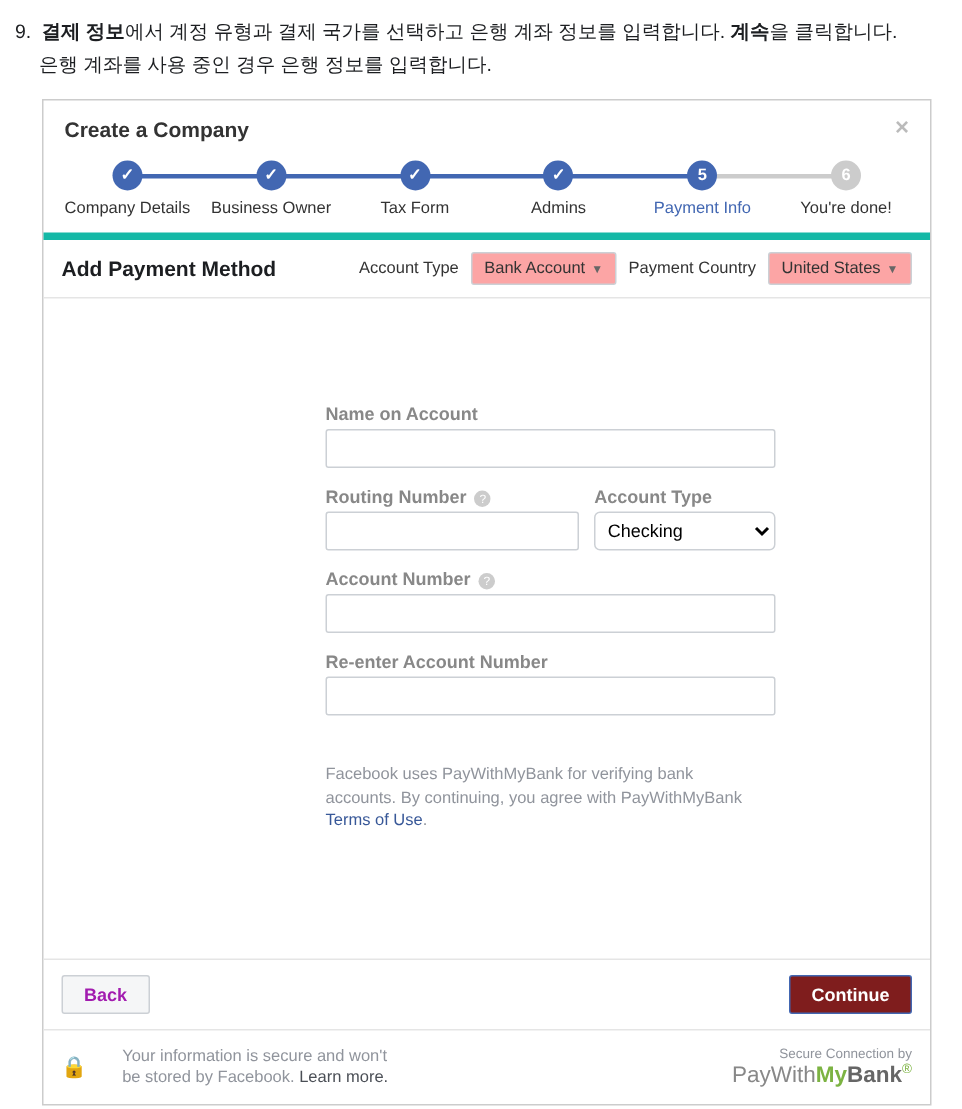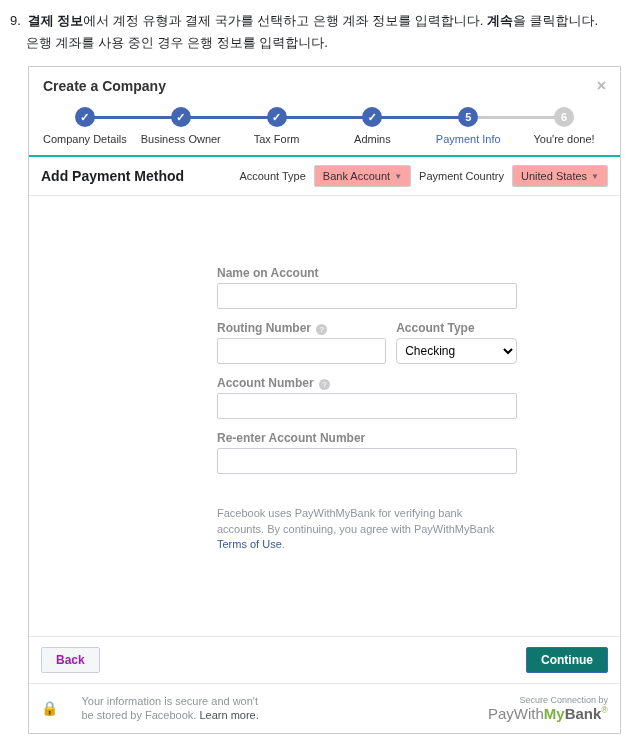--- a/index.html
+++ b/index.html
@@ -83,21 +83,21 @@
       height: 3px;
       background: #4267B2;
       z-index: 1;
     }
     .step:last-child .bar { display: none; }
     .bar.inactive-bar { background: #ccc; }
     .step.current-label { color: #4267B2; }
 
     
     .method-row {
-      border-top: 2px solid #14b8a6;
+      border-top: 5px solid #14b8a6;
       border-bottom: 1px solid #e5e5e5;
       padding: 8px 12px;
       display: flex;
       align-items: center;
       gap: 8px;
     }
     .method-title {
       font-weight: bold;
       font-size: 14px;
       color: #1c1e21;
@@ -195,21 +195,21 @@
       font-weight: bold;
       border-radius: 2px;
       cursor: pointer;
     }
     .btn-back {
       background: #f5f6f7;
       border: 1px solid #ccd0d5;
       color: #a21caf;
     }
     .btn-continue {
-      background: #0f766e;
+      background: #7f1d1d;
       border: 1px solid #4267B2;
       color: #fff;
       text-align: center;
     }
 
     
     .secure-row {
       border-top: 1px solid #e5e5e5;
       padding: 10px 12px;
       display: flex;

